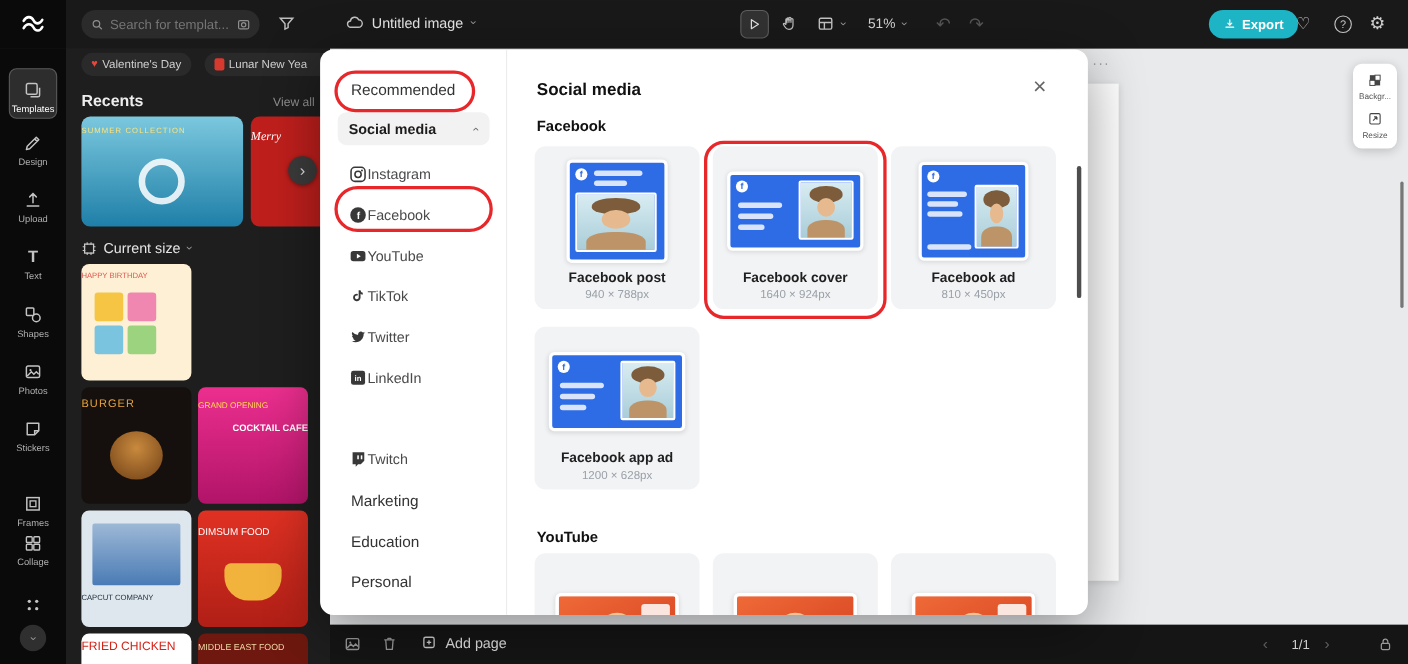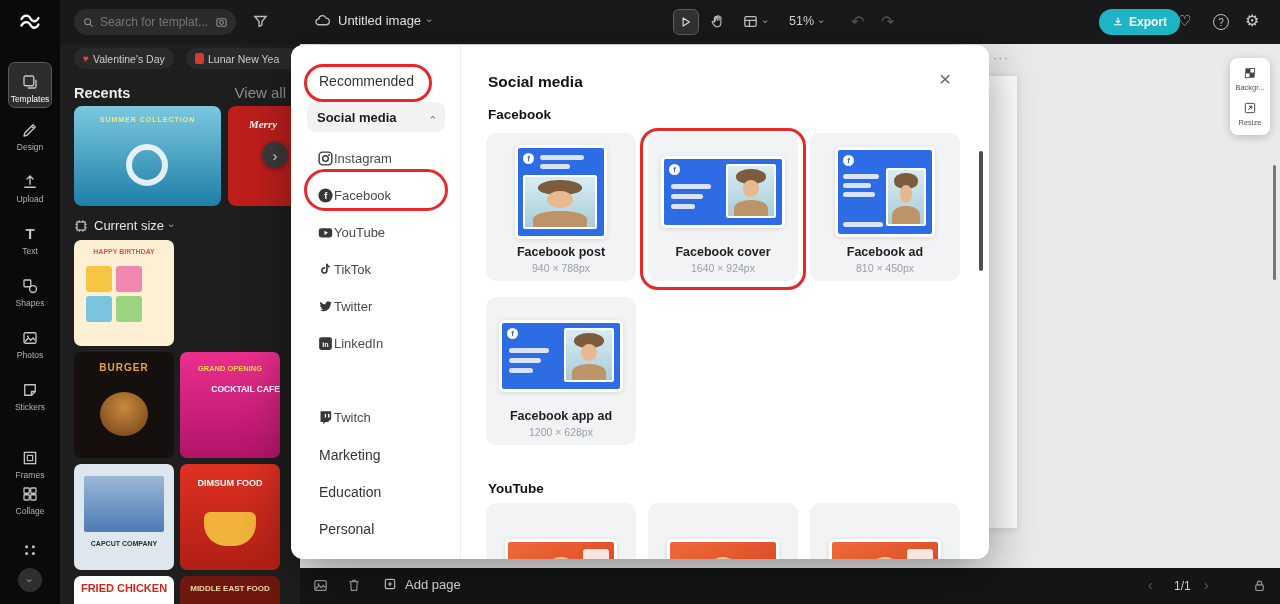--- a/index.html
+++ b/index.html
@@ -32,23 +32,23 @@
 .rail-item.active{left:8px;width:44px;height:46px;background:#2d2d2d;border:1px solid #5a5a5a;border-radius:7px;padding-top:6px}
 .rail-item.active .rlabel{color:#fff}
 .rail-collapse{position:absolute;left:18px;width:24px;height:24px;border-radius:50%;background:#2f2f2f;border:none;color:#cfcfcf;display:flex;align-items:center;justify-content:center}
 
 #panel{left:60px;top:44px;width:240px;height:560px;background:#1e1e1e;z-index:2;overflow:hidden}
 .tag{position:absolute;top:4px;height:21px;border:none;border-radius:11px;background:#2a2a2a;color:#cfcfcf;font-size:10.5px;display:flex;align-items:center;gap:4px;padding:0 9px;white-space:nowrap}
 .heart-mini{color:#e8453c;font-size:10px}
 .env-mini{width:9px;height:11px;background:#d63a2f;border-radius:2px;display:inline-block}
 .sechead{position:absolute;left:14px;top:40px;width:212px;display:flex;justify-content:space-between;align-items:baseline}
 .sechead h3{font-size:14.5px;color:#ededed;font-weight:bold}
-.sechead a{font-size:15px;color:#8f8f8f;text-decoration:none;cursor:pointer}
+.sechead a{font-size:11px;color:#8f8f8f;text-decoration:none;cursor:pointer}
 .thumb{position:absolute;border-radius:8px;overflow:hidden;cursor:pointer}
-.tt{position:absolute;width:100%;text-align:center;font-weight:bold}
+.tt{position:absolute;width:100%;font-weight:normal}
 .nextbtn{position:absolute;left:202px;top:98px;width:26px;height:26px;border-radius:50%;background:#3b3b3b;border:none;color:#e0e0e0;font-size:15px;line-height:1;box-shadow:0 1px 4px rgba(0,0,0,.4)}
 .cshead{position:absolute;left:14px;top:174px;display:flex;align-items:center;gap:6px;color:#e5e5e5;font-size:13px;cursor:pointer}
 
 .t-summer{left:14px;top:62px;width:147px;height:100px;background:linear-gradient(180deg,#7bc8de,#1f7fa8)}
 .t-summer .tt{top:10px;color:#ffe37a;font-size:7px;letter-spacing:1px}
 .t-summer .ring{position:absolute;left:52px;top:38px;width:42px;height:42px;border:6px solid rgba(255,255,255,.85);border-radius:50%}
 .t-merry{left:168px;top:62px;width:70px;height:100px;background:#bf1f1c}
 .t-merry .tt{top:12px;color:#fff;font-size:11px;font-family:"Liberation Serif",serif;font-style:italic}
 .gthumb{position:absolute;width:100px;height:106px;border-radius:7px;overflow:hidden;cursor:pointer}
 .t-birthday{background:#fdf0d5}

